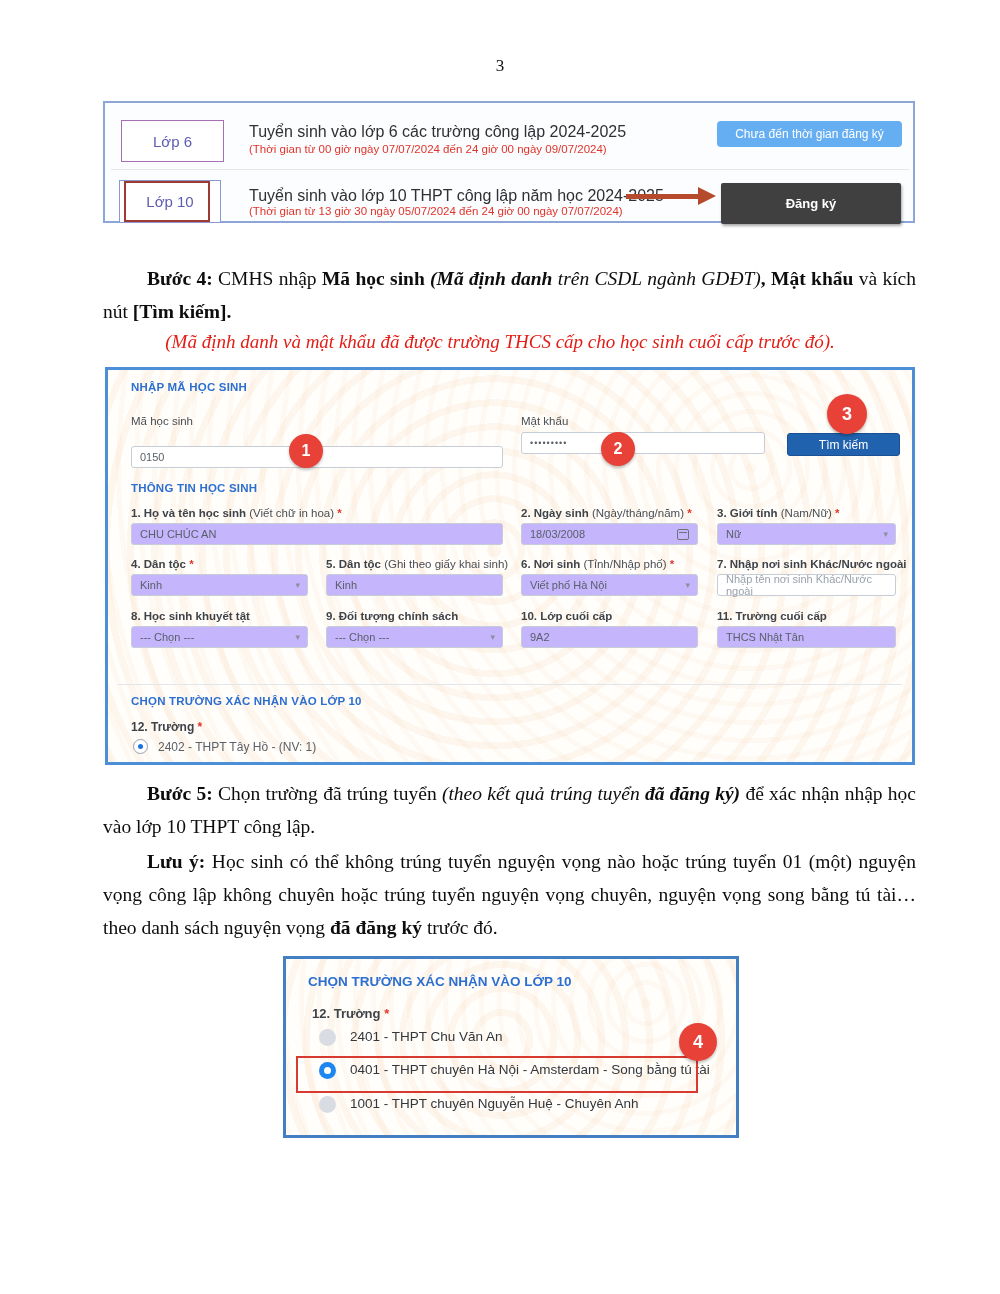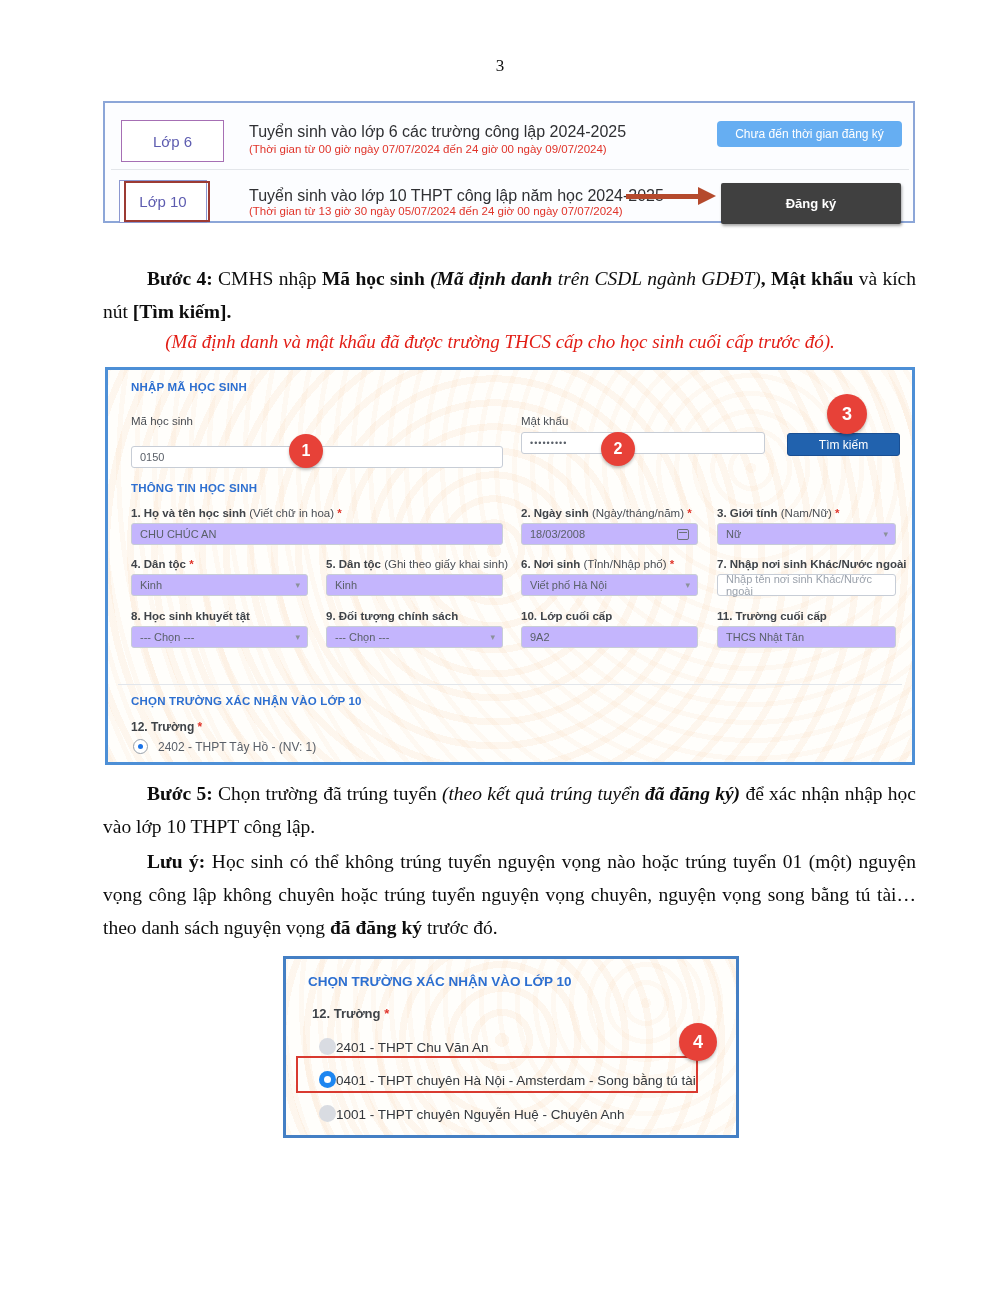--- a/index.html
+++ b/index.html
@@ -5,21 +5,21 @@
 *{margin:0;padding:0;box-sizing:border-box}
 html,body{background:#ffffff}
 body{font-family:"Liberation Serif",serif}
 .page{position:relative;width:1000px;height:1294px;background:#fff;margin:0 auto;overflow:hidden}
 .pageno{position:absolute;top:56px;left:0;width:100%;text-align:center;font-size:17px;color:#111}
 
 
 .shot1{position:absolute;left:103px;top:101px;width:812px;height:122px;border:2px solid #8ca6d8;background:#fcfdff;font-family:"Liberation Sans",sans-serif}
 .gradebox{position:absolute;display:flex;align-items:center;justify-content:center;font-size:15px;color:#5d5cb0;background:#fff}
 .g1{left:16px;top:17px;width:103px;height:42px;border:1px solid #a66fb4}
-.g2{left:14px;top:77px;width:88px;height:43px;border:1px solid #8b97d0}
+.g2{left:14px;top:77px;width:102px;height:43px;border:1px solid #8b97d0}
 .redhl{position:absolute;left:19px;top:78px;width:86px;height:41px;border:2px solid #9c3a33}
 .s1title{position:absolute;left:144px;font-size:16px;color:#2f3033}
 .t1{top:20px}.t2{top:84px}
 .s1time{position:absolute;left:144px;font-size:11.5px;color:#e0342a}
 .tm1{top:40px}.tm2{top:102px}
 .btn{position:absolute;display:flex;align-items:center;justify-content:center;color:#fff;border-radius:4px;cursor:pointer}
 .btn1{left:612px;top:18px;width:185px;height:26px;background:#66aef2;font-size:12px}
 .btn2{left:616px;top:80px;width:180px;height:41px;background:#404040;font-weight:bold;font-size:13px;border-radius:2px;box-shadow:1px 2px 3px rgba(0,0,0,.35)}
 .divider1{position:absolute;left:6px;top:66px;width:798px;height:1px;background:#e3e6ea}
 .arrow{position:absolute;left:521px;top:84px;width:90px;height:18px}
@@ -69,21 +69,21 @@
 .badge{position:absolute;border-radius:50%;background:#e74138;color:#fff;display:flex;align-items:center;justify-content:center;font-family:"Liberation Sans",sans-serif;font-weight:bold;box-shadow:0 2px 3px rgba(0,0,0,.25);z-index:5}
 .b1{left:181px;top:64px;width:34px;height:34px;font-size:16px}
 .b2{left:493px;top:62px;width:34px;height:34px;font-size:16px}
 .b3{left:719px;top:24px;width:40px;height:40px;font-size:18px}
 .b4{left:393px;top:64px;width:38px;height:38px;font-size:18px}
 
 
 .shot3{position:absolute;left:283px;top:956px;width:456px;height:182px;border:3px solid #447fc4;background:#fffefb;font-family:"Liberation Sans",sans-serif}
 .s3title{position:absolute;left:22px;top:15px;font-size:13.5px;font-weight:bold;color:#2d6fd0}
 .s3label{position:absolute;left:26px;top:47px;font-size:13px;font-weight:bold;color:#3f4348}
-.opt{position:absolute;left:33px;display:flex;align-items:flex-end;font-size:13.5px;color:#33373c;height:26px;cursor:pointer}
+.opt{position:absolute;left:33px;display:flex;align-items:flex-start;gap:14px;font-size:13.5px;color:#33373c;height:26px;cursor:pointer}
 .o1{top:70px}.o2{top:103px}.o3{top:137px}
 .radio-lg{width:17px;height:17px;border-radius:50%;background:#d9dce2;flex:0 0 auto;position:relative}
 .opt.on .radio-lg{background:#1d86f0}
 .opt.on .radio-lg::after{content:"";position:absolute;left:5px;top:5px;width:7px;height:7px;border-radius:50%;background:#fff}
 .redbox{position:absolute;left:10px;top:97px;width:402px;height:37px;border:2px solid #d93a30;z-index:2;pointer-events:none}
 </style>
 </head>
 <body>
 
 <div class="page">

